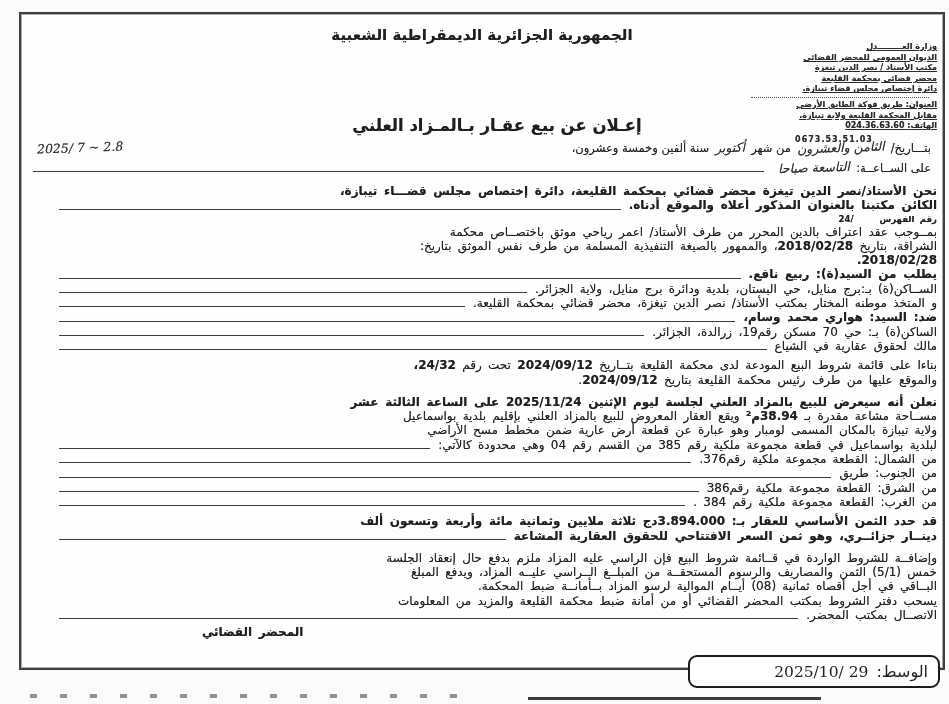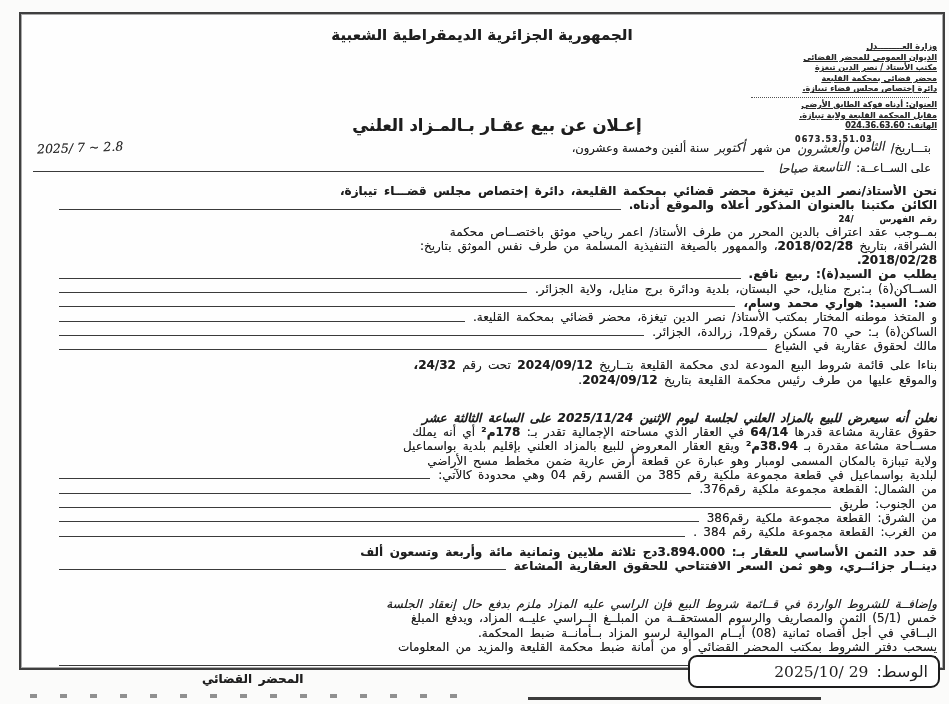--- a/index.html
+++ b/index.html
@@ -21,21 +21,21 @@
     padding-right:4px;white-space:pre-wrap;}
   .hw{font-family:"DejaVu Serif",serif;font-style:italic;font-size:12.5px;color:#2d2d2d;
     display:inline-block;transform:rotate(-2deg);margin:0 6px;white-space:nowrap;}
   .body-text{position:absolute;top:170px;right:6px;left:36px;direction:rtl;font-size:12px;
     line-height:14.3px;word-spacing:2.5px;overflow:hidden;}
   .pl{text-align:right;white-space:nowrap;}
   .ln{display:flex;direction:rtl;align-items:flex-end;}
   .ln .t{white-space:pre;}
   .fill{flex:1 1 auto;min-width:18px;border-bottom:1.3px solid #3a3a3a;margin:0 8px 3px 2px;}
   .b{font-weight:bold;}
-  .mt1{margin-top:5px;} .mt2{margin-top:24px;font-style:italic;}
+  .mt1{margin-top:5px;} .mt2{margin-top:8px;}
   .idx{display:flex;direction:rtl;justify-content:flex-start;column-gap:26px;font-size:8.5px;
     font-weight:bold;line-height:12px;}
   .p2c{padding-left:52%;text-align:right;}
   .sig{padding-right:72%;margin-top:3px;font-weight:bold;}
   .wasat{position:absolute;left:688px;top:655px;width:252px;height:33px;background:#fff;
     border:2.5px solid #1c1c1c;border-radius:9px;display:flex;direction:rtl;align-items:center;
     padding:0 10px;box-sizing:border-box;column-gap:8px;z-index:3;}
   .wasat .wl{font-weight:normal;font-size:16px;}
   .wasat .wd{font-family:"DejaVu Serif",serif;font-size:15.5px;direction:ltr;}
   .dots{position:absolute;left:30px;top:694px;width:440px;height:4px;
@@ -50,21 +50,21 @@
 
     <div class="hdr">الجمهورية الجزائرية الديمقراطية الشعبية</div>
 
     <div class="stamp">
       <div class="sline">وزارة العـــــــــدل</div>
       <div class="sline">الديوان العمومي للمحضر القضائي</div>
       <div class="sline">مكتب الأستاذ / نصر الدين تيغزة</div>
       <div class="sline">محضر قضائي بمحكمة القليعة</div>
       <div class="sline">دائرة إختصاص مجلس قضاء تيبازة.</div>
       <div class="sep"></div>
-      <div class="sline">العنوان: أدناه فوكة الطابق الأرضي</div>
+      <div class="sline">العنوان: طريق فوكة الطابق الأرضي</div>
       <div class="sline">مقابل المحكمة القليعة ولاية تيبازة.</div>
       <div class="sline">الهاتف: 024.36.63.60</div>
       <div class="ph2">0673.53.51.03</div>
     </div>
 
     <div class="announce">
       <div class="title">إعـلان عن بيع عقـار بـالمـزاد العلني</div>
       <div class="dline">
         <span class="t">بتـــاريخ/</span>
         <span class="hw">الثامن والعشرون</span>
@@ -98,49 +98,46 @@
       <div class="pl p2c b">2018/02/28.</div>
 
       <div class="ln b">
         <span class="t">يطلب من السيد(ة): ربيع نافع.</span>
         <span class="fill"></span>
       </div>
       <div class="ln">
         <span class="t">الســاكن(ة) بـ:برج منايل، حي البستان، بلدية ودائرة برج منايل، ولاية الجزائر.</span>
         <span class="fill"></span>
       </div>
+      <div class="ln">
+        <span class="t">و المتخذ موطنه المختار بمكتب الأستاذ/ نصر الدين تيغزة، محضر قضائي بمحكمة القليعة.</span>
+        <span class="fill"></span>
+      </div>
       <div class="ln b">
         <span class="t">ضد: السيد: هواري محمد وسام،</span>
-        <span class="fill"></span>
-      </div>
-      <div class="ln">
-        <span class="t">و المتخذ موطنه المختار بمكتب الأستاذ/ نصر الدين تيغزة، محضر قضائي بمحكمة القليعة.</span>
         <span class="fill"></span>
       </div>
       <div class="ln">
         <span class="t">الساكن(ة) بـ: حي 70 مسكن رقم19، زرالدة، الجزائر.</span>
         <span class="fill"></span>
       </div>
       <div class="ln">
         <span class="t">مالك لحقوق عقارية في الشياع</span>
         <span class="fill"></span>
       </div>
 
       <div class="pl mt1">
         <span>بناءا على قائمة شروط البيع المودعة لدى محكمة القليعة بتــاريخ </span><span class="b">2024/09/12</span><span> تحت رقم </span><span class="b">24/32،</span>
       </div>
       <div class="pl">
         <span>والموقع عليها من طرف رئيس محكمة القليعة بتاريخ </span><span class="b">2024/09/12</span><span>.</span>
       </div>
 
       <div class="pl b mt2">نعلن أنه سيعرض للبيع بالمزاد العلني لجلسة ليوم الإثنين 2025/11/24 على الساعة الثالثة عشر</div>
 
-      <div class="pl">
-        <span>حقوق عقارية مشاعة قدرها </span><span class="b">64/14</span><span> في العقار الذي مساحته الإجمالية تقدر بـ: </span><span class="b">178م²</span><span> أي أنه يملك</span>
-      </div>
       <div class="pl">
         <span>مســاحة مشاعة مقدرة بـ </span><span class="b">38.94م²</span><span> ويقع العقار المعروض للبيع بالمزاد العلني بإقليم بلدية بواسماعيل</span>
       </div>
       <div class="pl">ولاية تيبازة بالمكان المسمى لومبار وهو عبارة عن قطعة أرض عارية ضمن مخطط مسح الأراضي</div>
       <div class="ln">
         <span class="t">لبلدية بواسماعيل في قطعة مجموعة ملكية رقم 385 من القسم رقم 04 وهي محدودة كالآتي:</span>
         <span class="fill"></span>
       </div>
 
       <div class="ln">

